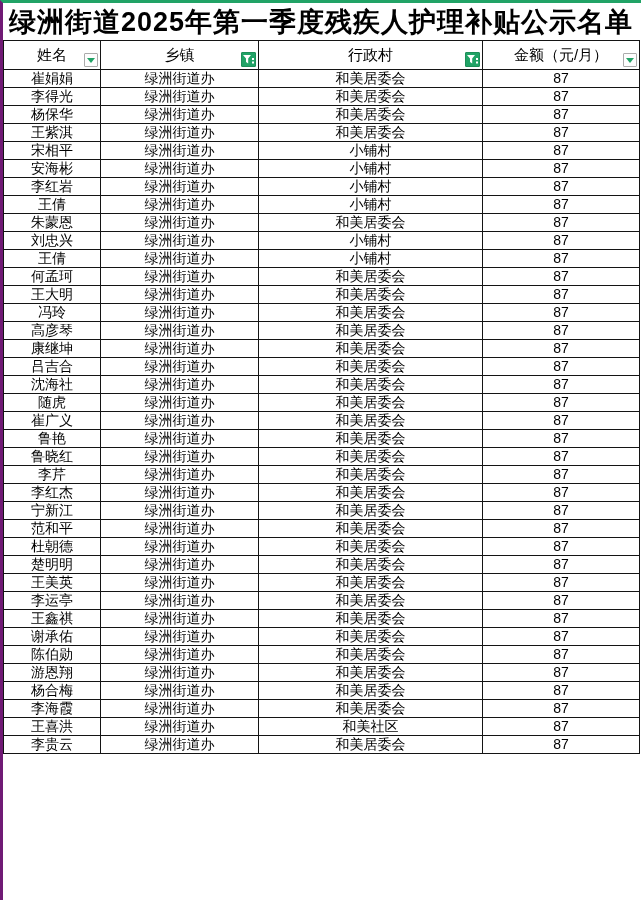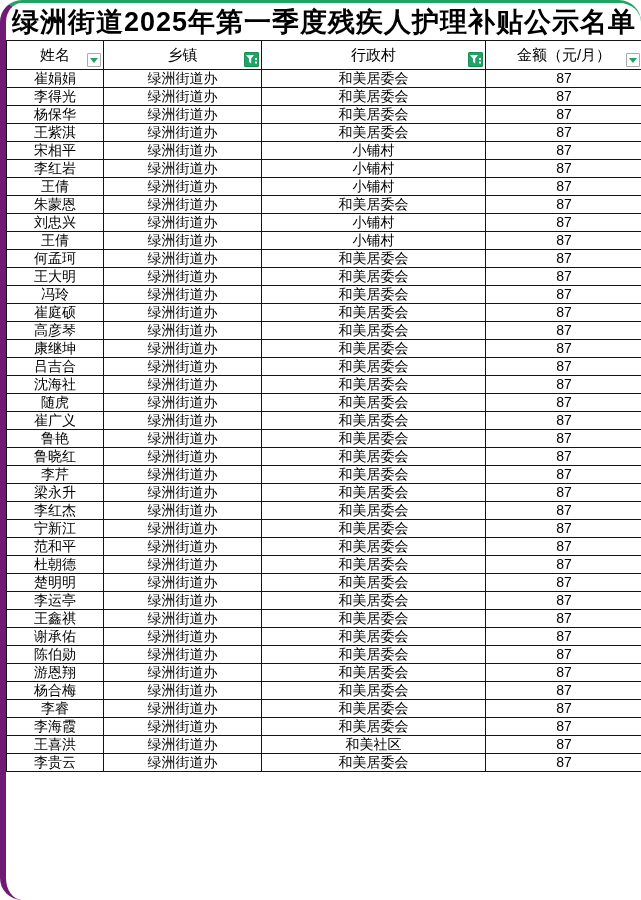--- a/index.html
+++ b/index.html
@@ -1,21 +1,21 @@
 <!DOCTYPE html>
 <html><head>
 <meta charset="utf-8">
 <style>
   * { margin:0; padding:0; box-sizing:border-box; }
   html,body { width:641px; height:900px; background:#ffffff;
     font-family:"Liberation Sans","DejaVu Sans",sans-serif; }
   .sheet {
     position:absolute; top:0; left:0; width:641px; height:900px;
-    border-top:3px solid #21A366; border-left:6px solid #701a75;
-    background:#fff; overflow:hidden;border-radius:22px;
+    border-top:3px solid #21A366; border-left:3px solid #701a75;
+    background:#fff; overflow:hidden;
   }
   .title-cell {
     width:636px; height:37px;
     display:flex; align-items:center; justify-content:center;
     font-size:27px; font-weight:bold; color:#000;
     letter-spacing:1px; white-space:nowrap;
   }
   table.grid {
     border-collapse:collapse; table-layout:fixed;
     width:636px; margin-left:0;
@@ -130,20 +130,26 @@
           <td>和美居委会</td>
           <td>87</td>
         </tr>
         <tr>
           <td>宋相平</td>
           <td>绿洲街道办</td>
           <td>小铺村</td>
           <td>87</td>
         </tr>
         <tr>
+          <td>安海彬</td>
+          <td>绿洲街道办</td>
+          <td>小铺村</td>
+          <td>87</td>
+        </tr>
+        <tr>
           <td>李红岩</td>
           <td>绿洲街道办</td>
           <td>小铺村</td>
           <td>87</td>
         </tr>
         <tr>
           <td>王倩</td>
           <td>绿洲街道办</td>
           <td>小铺村</td>
           <td>87</td>
@@ -178,26 +184,20 @@
           <td>和美居委会</td>
           <td>87</td>
         </tr>
         <tr>
           <td>冯玲</td>
           <td>绿洲街道办</td>
           <td>和美居委会</td>
           <td>87</td>
         </tr>
         <tr>
-          <td>崔庭硕</td>
-          <td>绿洲街道办</td>
-          <td>和美居委会</td>
-          <td>87</td>
-        </tr>
-        <tr>
           <td>高彦琴</td>
           <td>绿洲街道办</td>
           <td>和美居委会</td>
           <td>87</td>
         </tr>
         <tr>
           <td>康继坤</td>
           <td>绿洲街道办</td>
           <td>和美居委会</td>
           <td>87</td>
@@ -238,26 +238,20 @@
           <td>和美居委会</td>
           <td>87</td>
         </tr>
         <tr>
           <td>李芹</td>
           <td>绿洲街道办</td>
           <td>和美居委会</td>
           <td>87</td>
         </tr>
         <tr>
-          <td>梁永升</td>
-          <td>绿洲街道办</td>
-          <td>和美居委会</td>
-          <td>87</td>
-        </tr>
-        <tr>
           <td>李红杰</td>
           <td>绿洲街道办</td>
           <td>和美居委会</td>
           <td>87</td>
         </tr>
         <tr>
           <td>宁新江</td>
           <td>绿洲街道办</td>
           <td>和美居委会</td>
           <td>87</td>
@@ -274,20 +268,26 @@
           <td>和美居委会</td>
           <td>87</td>
         </tr>
         <tr>
           <td>楚明明</td>
           <td>绿洲街道办</td>
           <td>和美居委会</td>
           <td>87</td>
         </tr>
         <tr>
+          <td>王美英</td>
+          <td>绿洲街道办</td>
+          <td>和美居委会</td>
+          <td>87</td>
+        </tr>
+        <tr>
           <td>李运亭</td>
           <td>绿洲街道办</td>
           <td>和美居委会</td>
           <td>87</td>
         </tr>
         <tr>
           <td>王鑫祺</td>
           <td>绿洲街道办</td>
           <td>和美居委会</td>
           <td>87</td>
@@ -305,26 +305,20 @@
           <td>87</td>
         </tr>
         <tr>
           <td>游恩翔</td>
           <td>绿洲街道办</td>
           <td>和美居委会</td>
           <td>87</td>
         </tr>
         <tr>
           <td>杨合梅</td>
-          <td>绿洲街道办</td>
-          <td>和美居委会</td>
-          <td>87</td>
-        </tr>
-        <tr>
-          <td>李睿</td>
           <td>绿洲街道办</td>
           <td>和美居委会</td>
           <td>87</td>
         </tr>
         <tr>
           <td>李海霞</td>
           <td>绿洲街道办</td>
           <td>和美居委会</td>
           <td>87</td>
         </tr>

